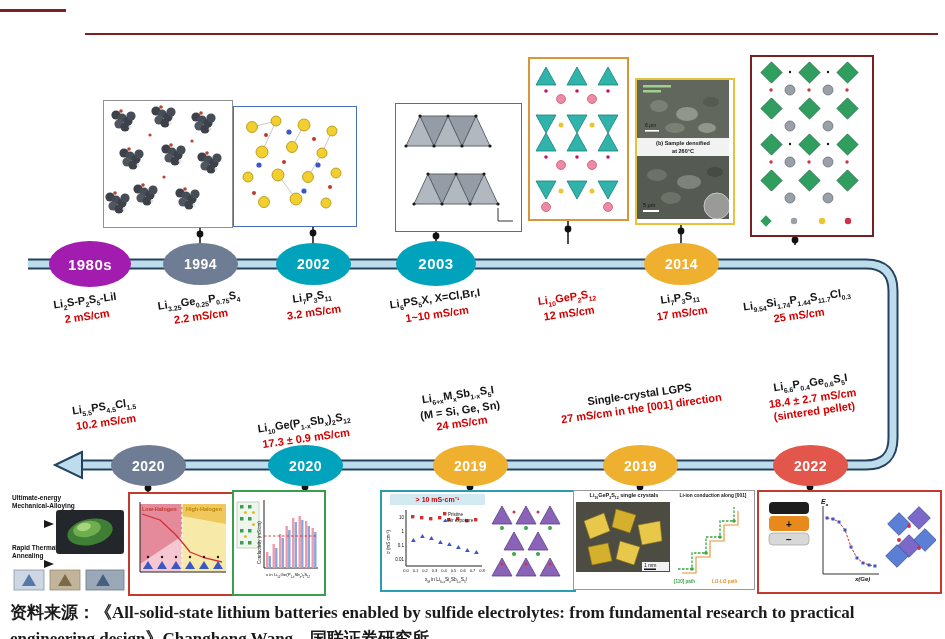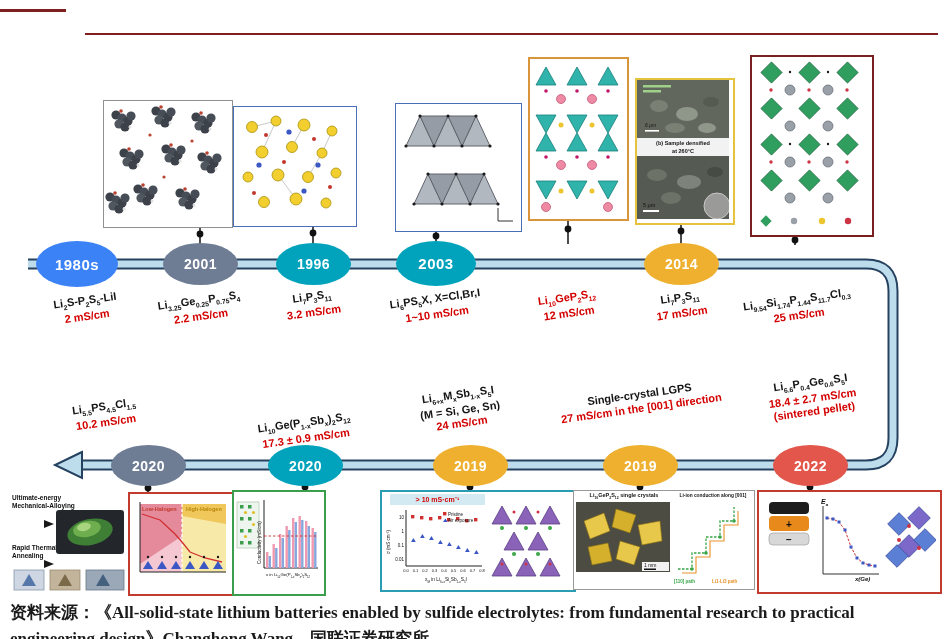--- a/index.html
+++ b/index.html
@@ -58,28 +58,28 @@
         <circle cx="681" cy="231" r="3.4"></circle>
         <circle cx="795" cy="240" r="3.4"></circle>
       <circle cx="148" cy="488" r="3.4"></circle>
         <circle cx="305" cy="487" r="3.4"></circle>
         <circle cx="470" cy="487" r="3.4"></circle>
       <circle cx="640" cy="487" r="3.4"></circle>
         <circle cx="810" cy="487" r="3.4"></circle>
     </g>
   </svg>
 
-  <div class="node big" style="left: 36px; top: 241px; width: 82px; height: 46px; background: #3b82f6;">
+  <div class="node big" style="left: 49px; top: 241px; width: 82px; height: 46px; background: #a21caf;">
     <span>1980s</span>
     </div>
   <div class="node" style="left: 163px; top: 243px; width: 75px; height: 42px; background: rgb(110, 124, 148);">
-    <span>2001</span>
+    <span>1994</span>
     </div>
   <div class="node" style="left: 276px; top: 243px; width: 75px; height: 42px; background: rgb(0, 163, 187);">
-    <span>1996</span>
+    <span>2002</span>
     </div>
   <div class="node big" style="left: 396px; top: 241px; width: 80px; height: 45px; background: rgb(0, 163, 187);">
     <span>2003</span>
     </div>
   <div class="node" style="left: 644px; top: 243px; width: 75px; height: 42px; background: rgb(238, 176, 46);">
     <span>2014</span>
     </div>
 
   <div class="node" style="left: 111px; top: 445px; width: 75px; height: 41px; background: rgb(110, 124, 148);">
     <span>2020</span>

